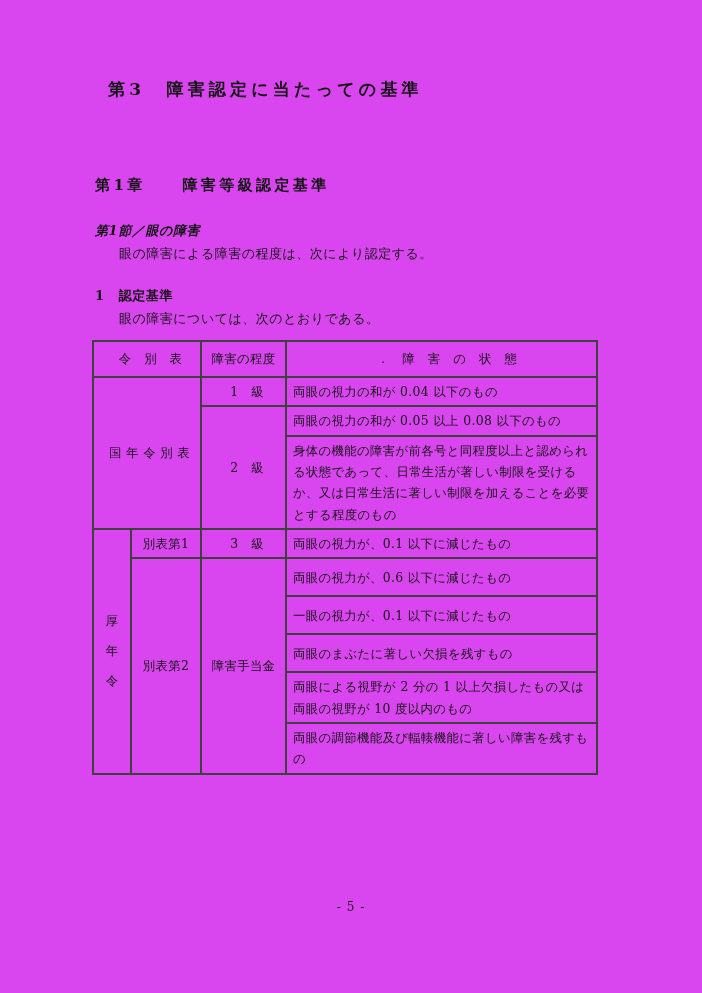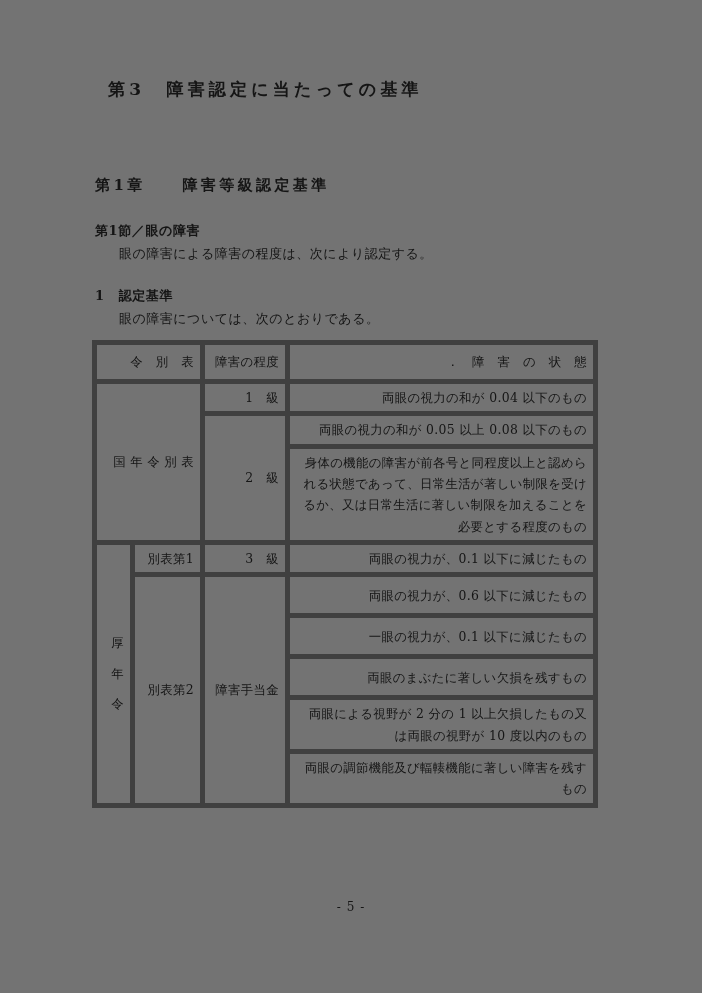--- a/index.html
+++ b/index.html
@@ -12,21 +12,21 @@
     width: 702px;
     height: 993px;
     position: relative;
     font-family: "DejaVu Serif", "Liberation Serif", serif;
     color: #151515;
     overflow: hidden;
   }
   .page {
     position: absolute;
     inset: 0;
-    background: #737373;
+    background: #d946ef;
   }
   
   .paper-noise {
     position: absolute;
     inset: 0;
     pointer-events: none;
     opacity: .55;
     background-image:
       radial-gradient(circle at 12% 23%, rgba(120,120,120,.20) .6px, transparent .9px),
       radial-gradient(circle at 67% 9%,  rgba(120,120,120,.16) .6px, transparent .9px),
@@ -60,20 +60,21 @@
     margin-top: 24px;
   }
   .section-title {
     position: absolute;
     left: 95px;
     top: 222px;
     font-size: 13px;
     font-weight: bold;
     letter-spacing: .6px;
     white-space: nowrap;
+    font-style: italic;
   }
   .section-body {
     position: absolute;
     left: 119px;
     top: 245px;
     font-size: 13px;
     letter-spacing: .5px;
     white-space: nowrap;
   }
   .item-title {
@@ -100,25 +101,24 @@
     position: absolute;
     left: 92px;
     top: 340px;
     width: 506px;
     border-collapse: collapse;
     table-layout: fixed;
     font-size: 12.4px;
     line-height: 1.72;
   }
   .crit-table td {
-    border: 5px solid #404040;
+    border: 2px solid #404040;
     padding: 3px 6px;
     vertical-align: middle;
     letter-spacing: .35px;
-    text-align: right;
   }
   .col-a { width: 38px; }
   .col-b { width: 70px; }
   .col-c { width: 85px; }
   .col-d { width: auto; }
 
   .hdr { text-align: center; height: 28px; font-weight: normal; }
   .hdr-spread { letter-spacing: 7px; text-indent: 7px; }
   .hdr-spread2 { letter-spacing: 11px; text-indent: 11px; margin-top: 44px; }
 

